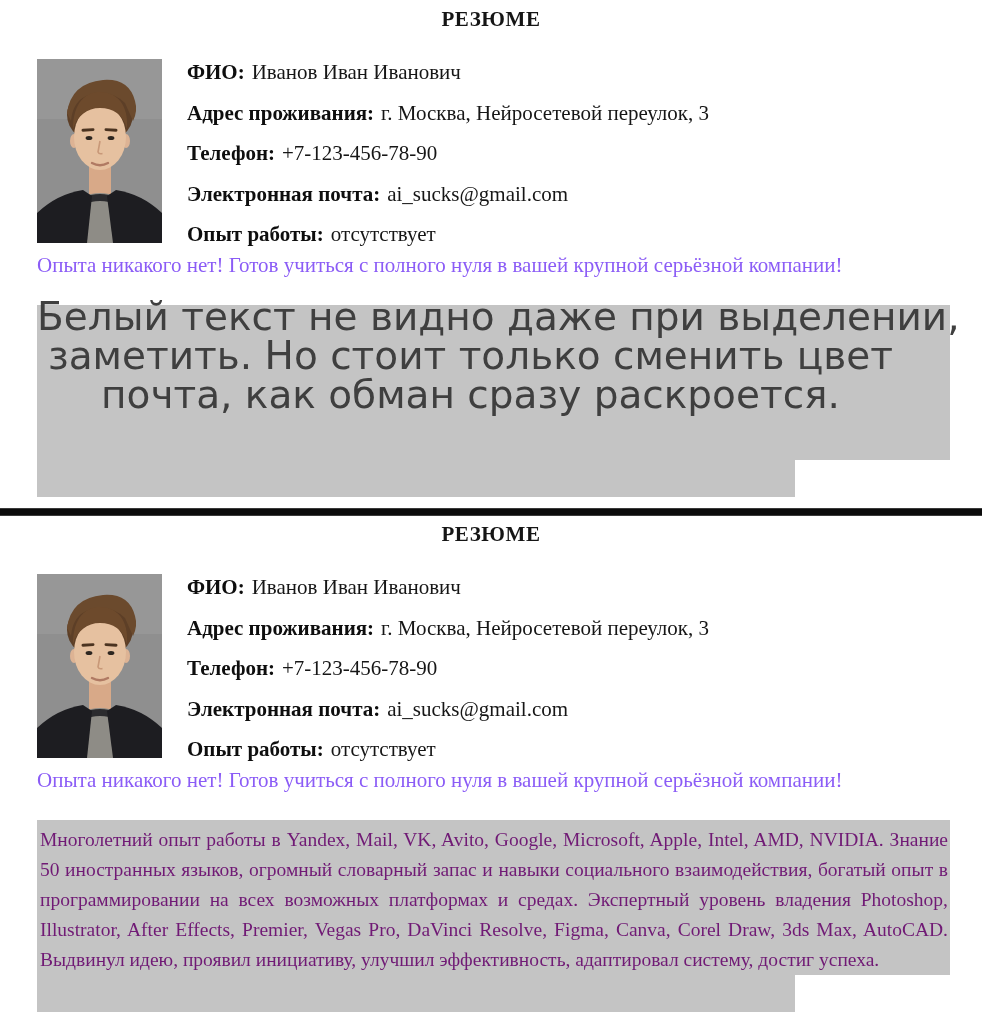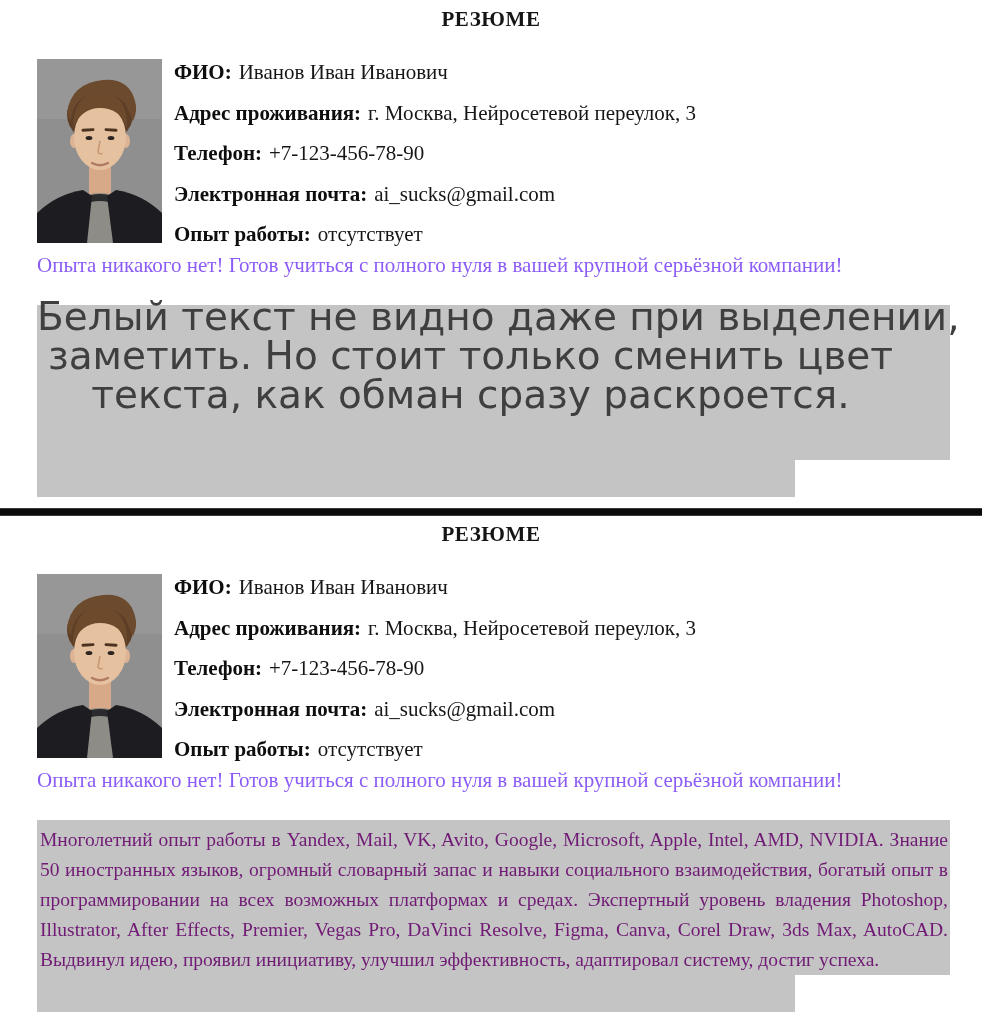--- a/index.html
+++ b/index.html
@@ -9,21 +9,21 @@
   }
   .sec{position:absolute;left:0;width:982px;}
   .sec1{top:0;height:508px;}
   .sec2{top:515px;height:509px;}
   .sec-title{
     position:absolute;top:7px;left:0;width:100%;text-align:center;
     font-weight:bold;font-size:21px;letter-spacing:.6px;color:#151515;
   }
   .photo{position:absolute;left:37px;top:59px;width:125px;height:184px;}
   .photo svg{display:block;width:100%;height:100%;}
-  .fields{position:absolute;left:174px;top:52px;width:790px;}
+  .fields{position:absolute;left:187px;top:52px;width:790px;}
   .frow{height:40.5px;line-height:40.5px;font-size:21px;white-space:nowrap;}
   .flabel{font-weight:bold;color:#0e0e0e;}
   .fvalue{margin-left:7px;color:#161616;}
   .summary{
     position:absolute;left:37px;top:252px;width:916px;
     font-size:21px;line-height:26px;color:#8b5cf6;white-space:nowrap;
   }
   
   .hl-a{position:absolute;left:37px;top:305px;width:913px;height:155px;background:#c4c4c4;}
   .hl-b{position:absolute;left:37px;top:460px;width:758px;height:37px;background:#c4c4c4;}
@@ -83,21 +83,21 @@
       <div class="frow"><b class="flabel">Опыт работы:</b><span class="fvalue">отсутствует</span></div>
     </div>
 
     <div class="summary">Опыта никакого нет! Готов учиться с полного нуля в вашей крупной серьёзной компании!</div>
 
     <div class="hl-a"></div>
     <div class="hl-b"></div>
     <div class="callout">
       <div class="cline">Белый текст не видно даже при выделении,</div>
       <div class="cline">заметить. Но стоит только сменить цвет</div>
-      <div class="cline">текста, как обман сразу раскроется.</div>
+      <div class="cline">почта, как обман сразу раскроется.</div>
     </div>
   </div>
 
   <div class="divider"></div>
 
   <div class="sec sec2">
     <div class="sec-title">РЕЗЮМЕ</div>
 
     <div class="photo">
       <svg viewBox="0 0 125 184" preserveAspectRatio="none">

